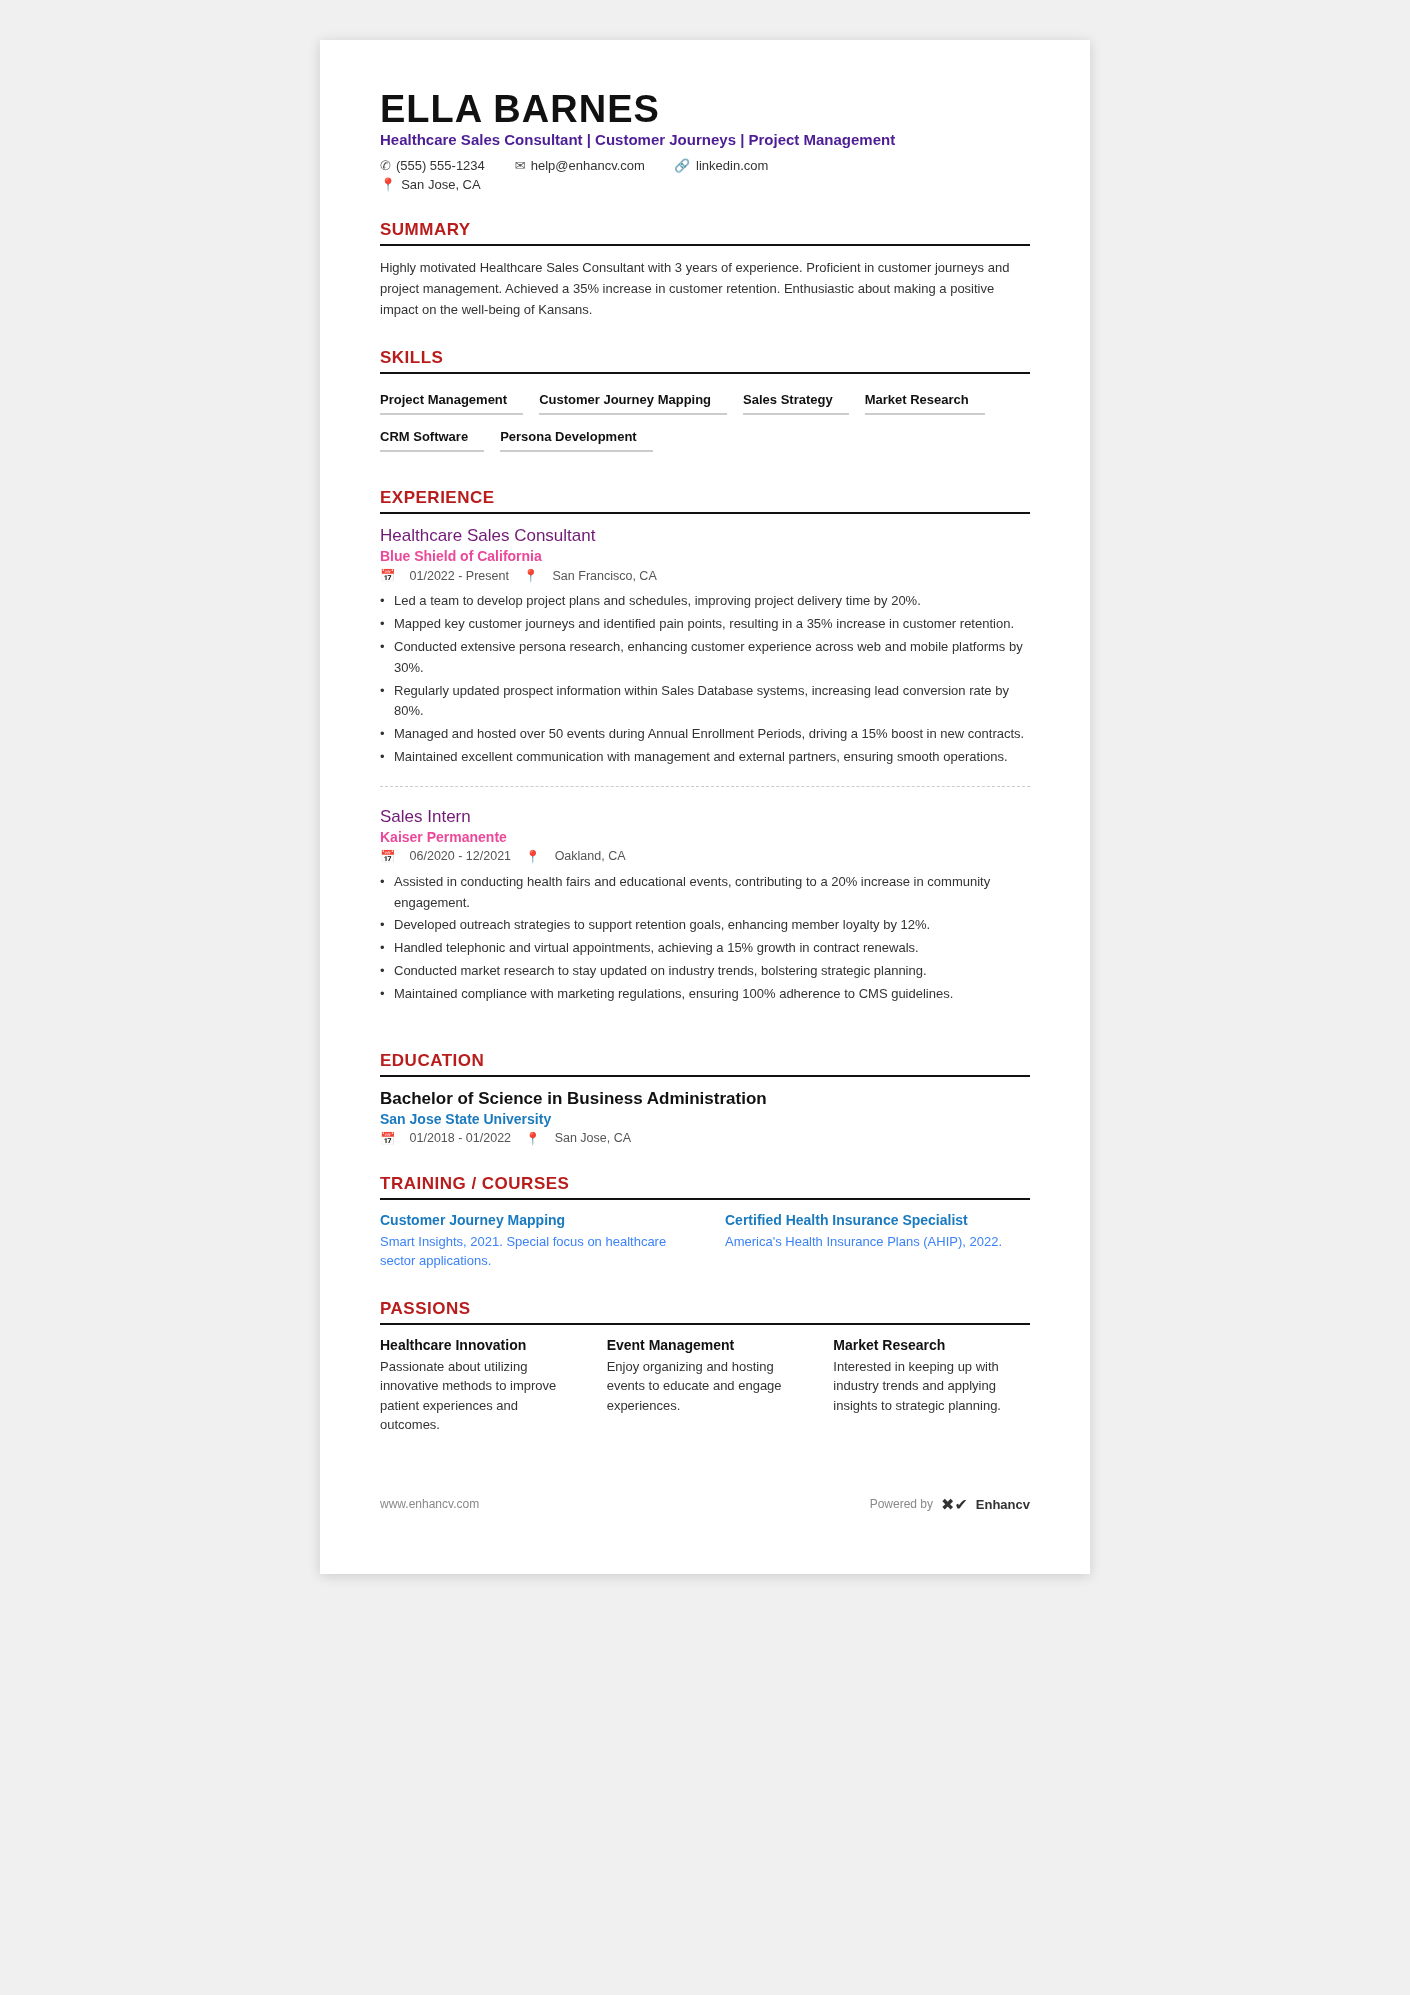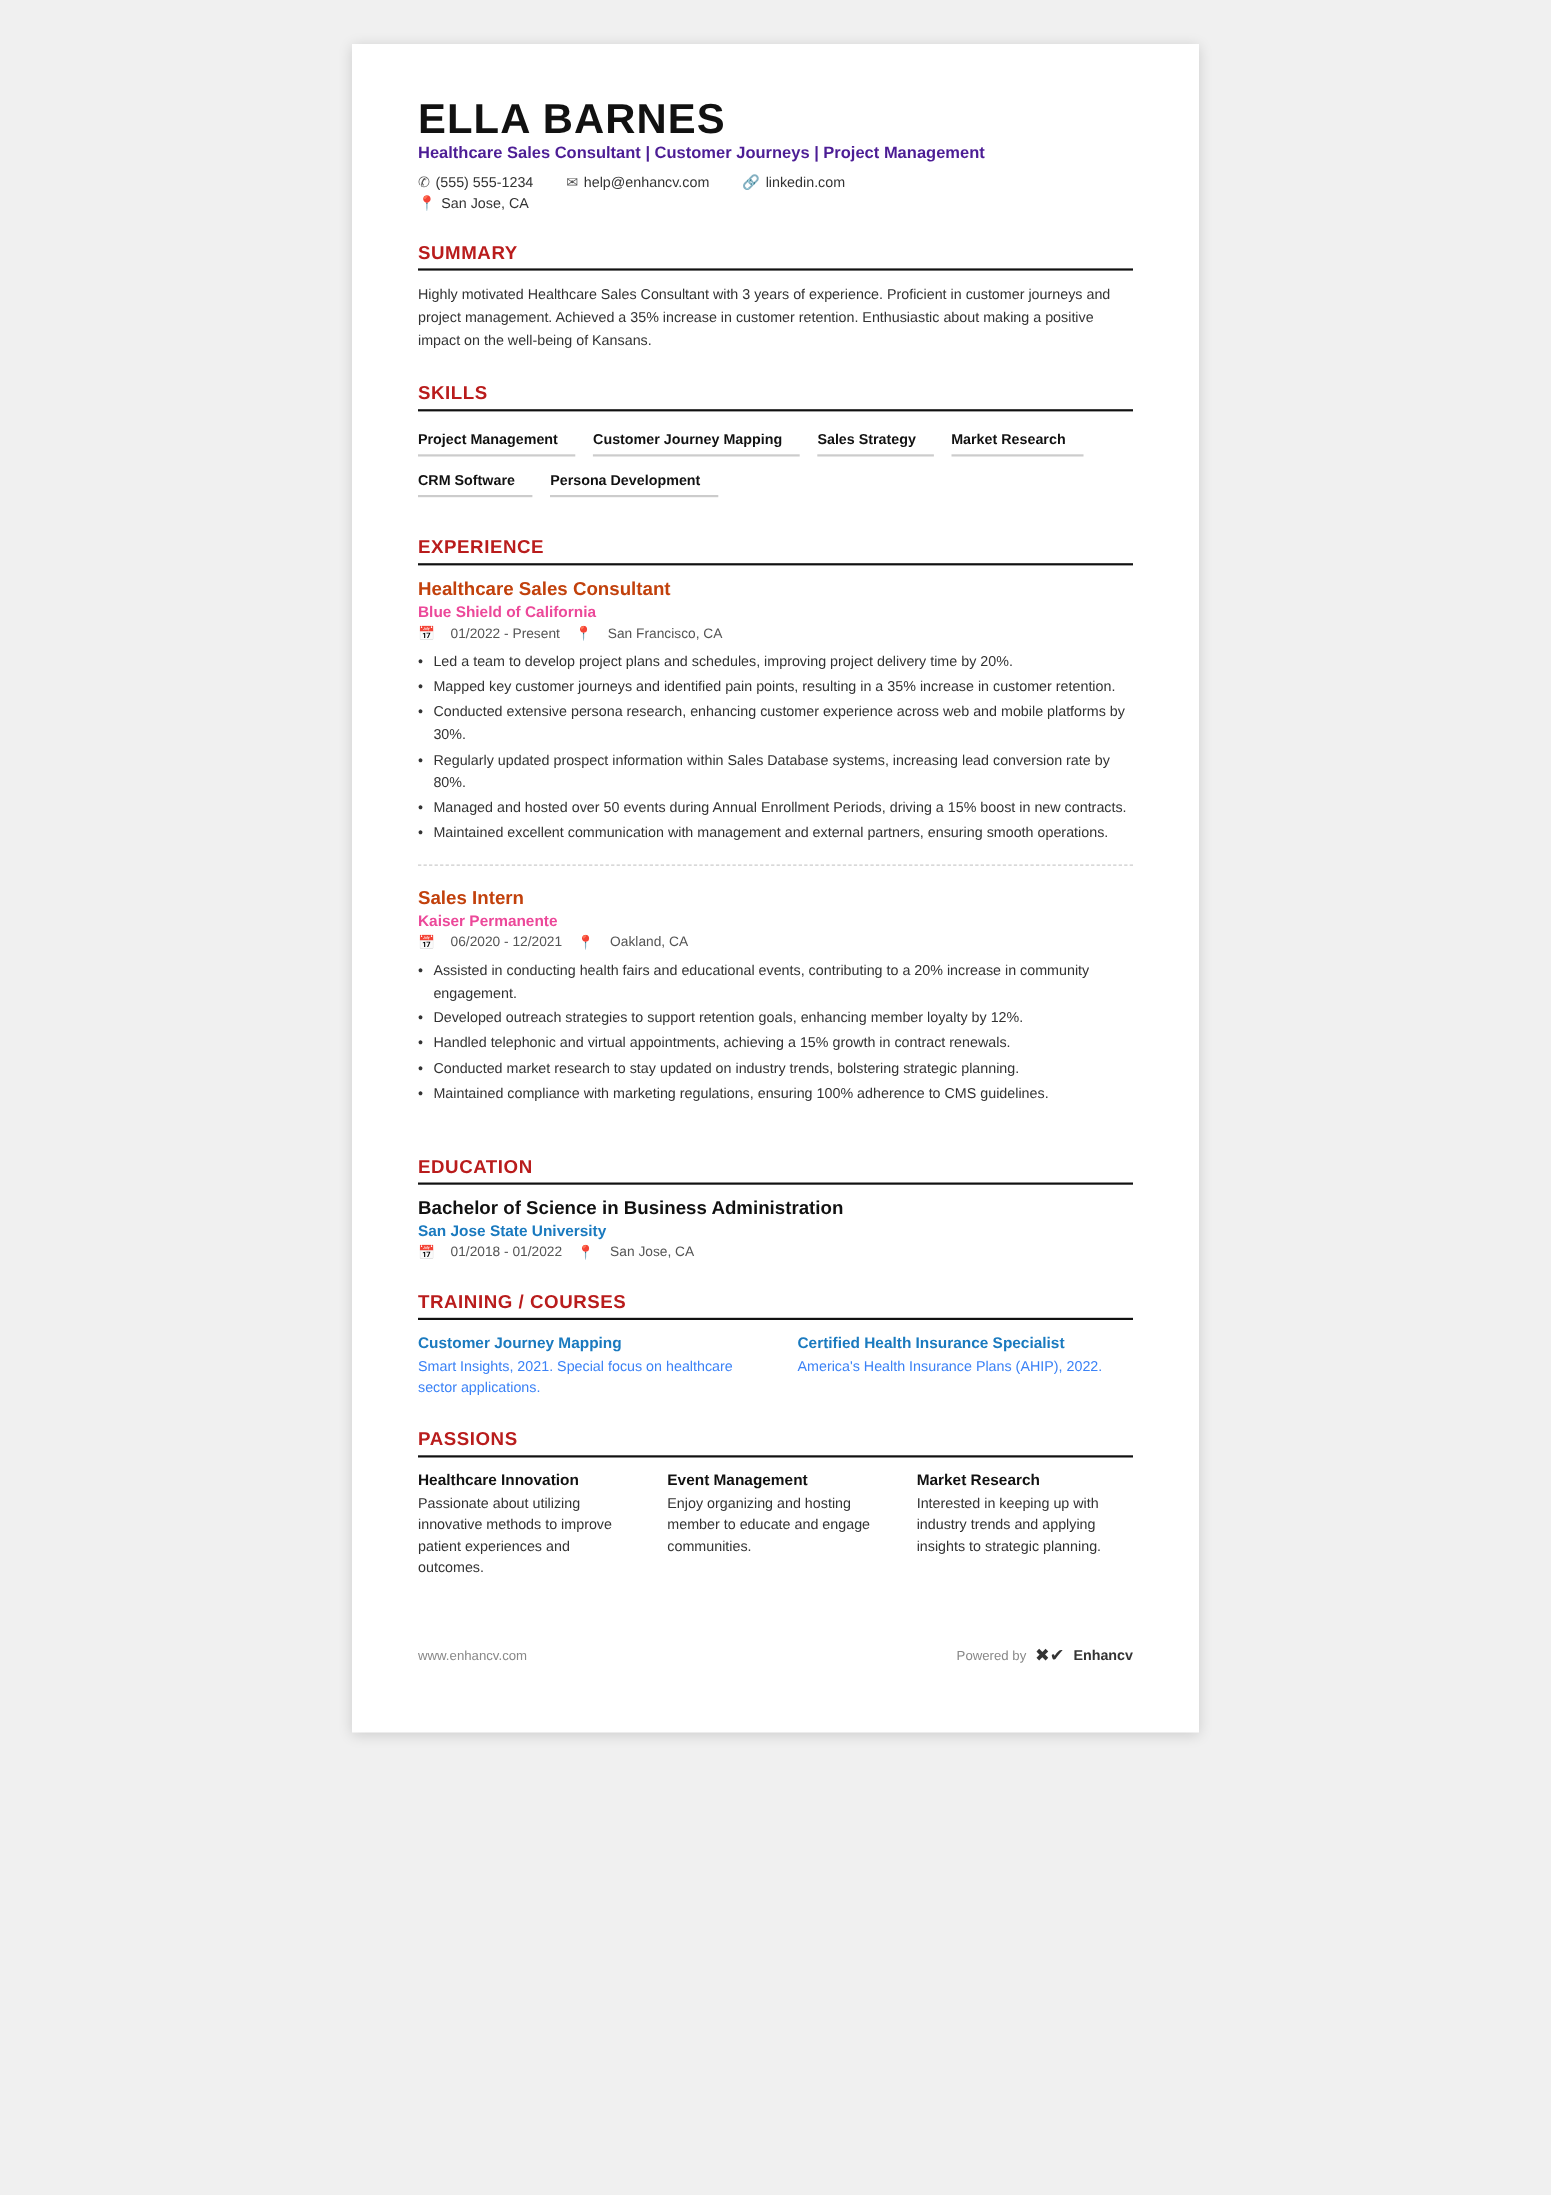--- a/index.html
+++ b/index.html
@@ -69,22 +69,22 @@
       font-size: 13px;
       font-weight: 700;
       color: #111;
       padding: 6px 16px 6px 0;
       margin-right: 16px;
       border-bottom: 2px solid #ccc;
       margin-bottom: 8px;
     }
     .exp-title {
       font-size: 17px;
-      font-weight: 700;
-      color: #c2410c;
+      font-weight: 400;
+      color: #701a75;
       margin-bottom: 2px;
     }
     .exp-company {
       font-size: 14px;
       font-weight: 700;
       color: #ec4899;
       margin-bottom: 4px;
     }
     .exp-meta {
       font-size: 12.5px;
@@ -310,21 +310,21 @@
 
   <div>
     <div class="section-title">PASSIONS</div>
     <div class="passions-grid" id="passions-container">
         <div>
           <div class="passion-title">Healthcare Innovation</div>
           <div class="passion-desc">Passionate about utilizing innovative methods to improve patient experiences and outcomes.</div>
         </div>
         <div>
           <div class="passion-title">Event Management</div>
-          <div class="passion-desc">Enjoy organizing and hosting member to educate and engage communities.</div>
+          <div class="passion-desc">Enjoy organizing and hosting events to educate and engage experiences.</div>
         </div>
         <div>
           <div class="passion-title">Market Research</div>
           <div class="passion-desc">Interested in keeping up with industry trends and applying insights to strategic planning.</div>
         </div>
       </div>
   </div>
 
   <div class="footer">
     <span>www.enhancv.com</span>

